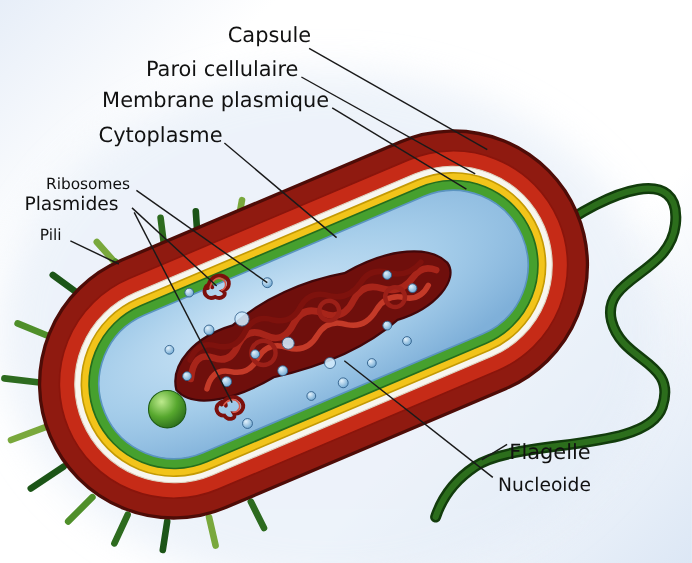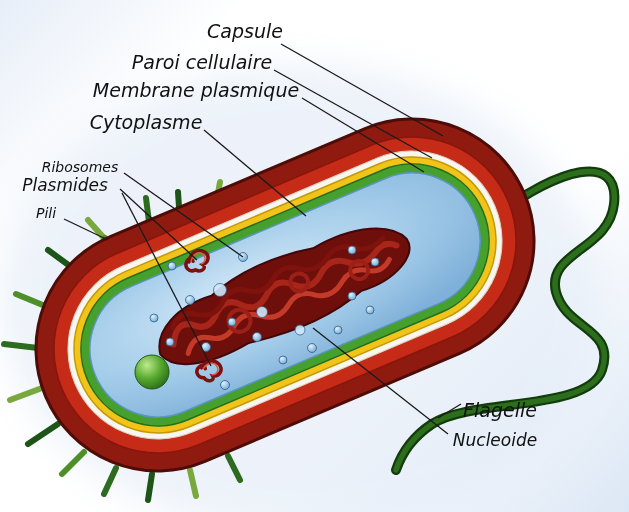--- a/index.html
+++ b/index.html
@@ -1,21 +1,21 @@
 <!DOCTYPE html>
 <html><head>
 <meta charset="utf-8">
 <style>
   html,body{margin:0;padding:0;}
   body{
     width:629px;height:512px;overflow:hidden;
     background:linear-gradient(135deg,#e7eef8 0%,#ffffff 22%,#ffffff 68%,#dce7f5 100%);
     font-family:"DejaVu Sans", sans-serif;
   }
-  .stage{position:relative;width:629px;height:512px;font-style:italic;}
+  .stage{position:relative;width:629px;height:512px;}
   svg{display:block;}
   text{fill:#111;}
   .lbl-lg{font-size:19px;}
   .lbl-md{font-size:17px;}
   .lbl-sm{font-size:14px;}
   .pointer{stroke:#1a1a1a;stroke-width:1.3;fill:none;}
 </style>
 </head>
 <body>
 

